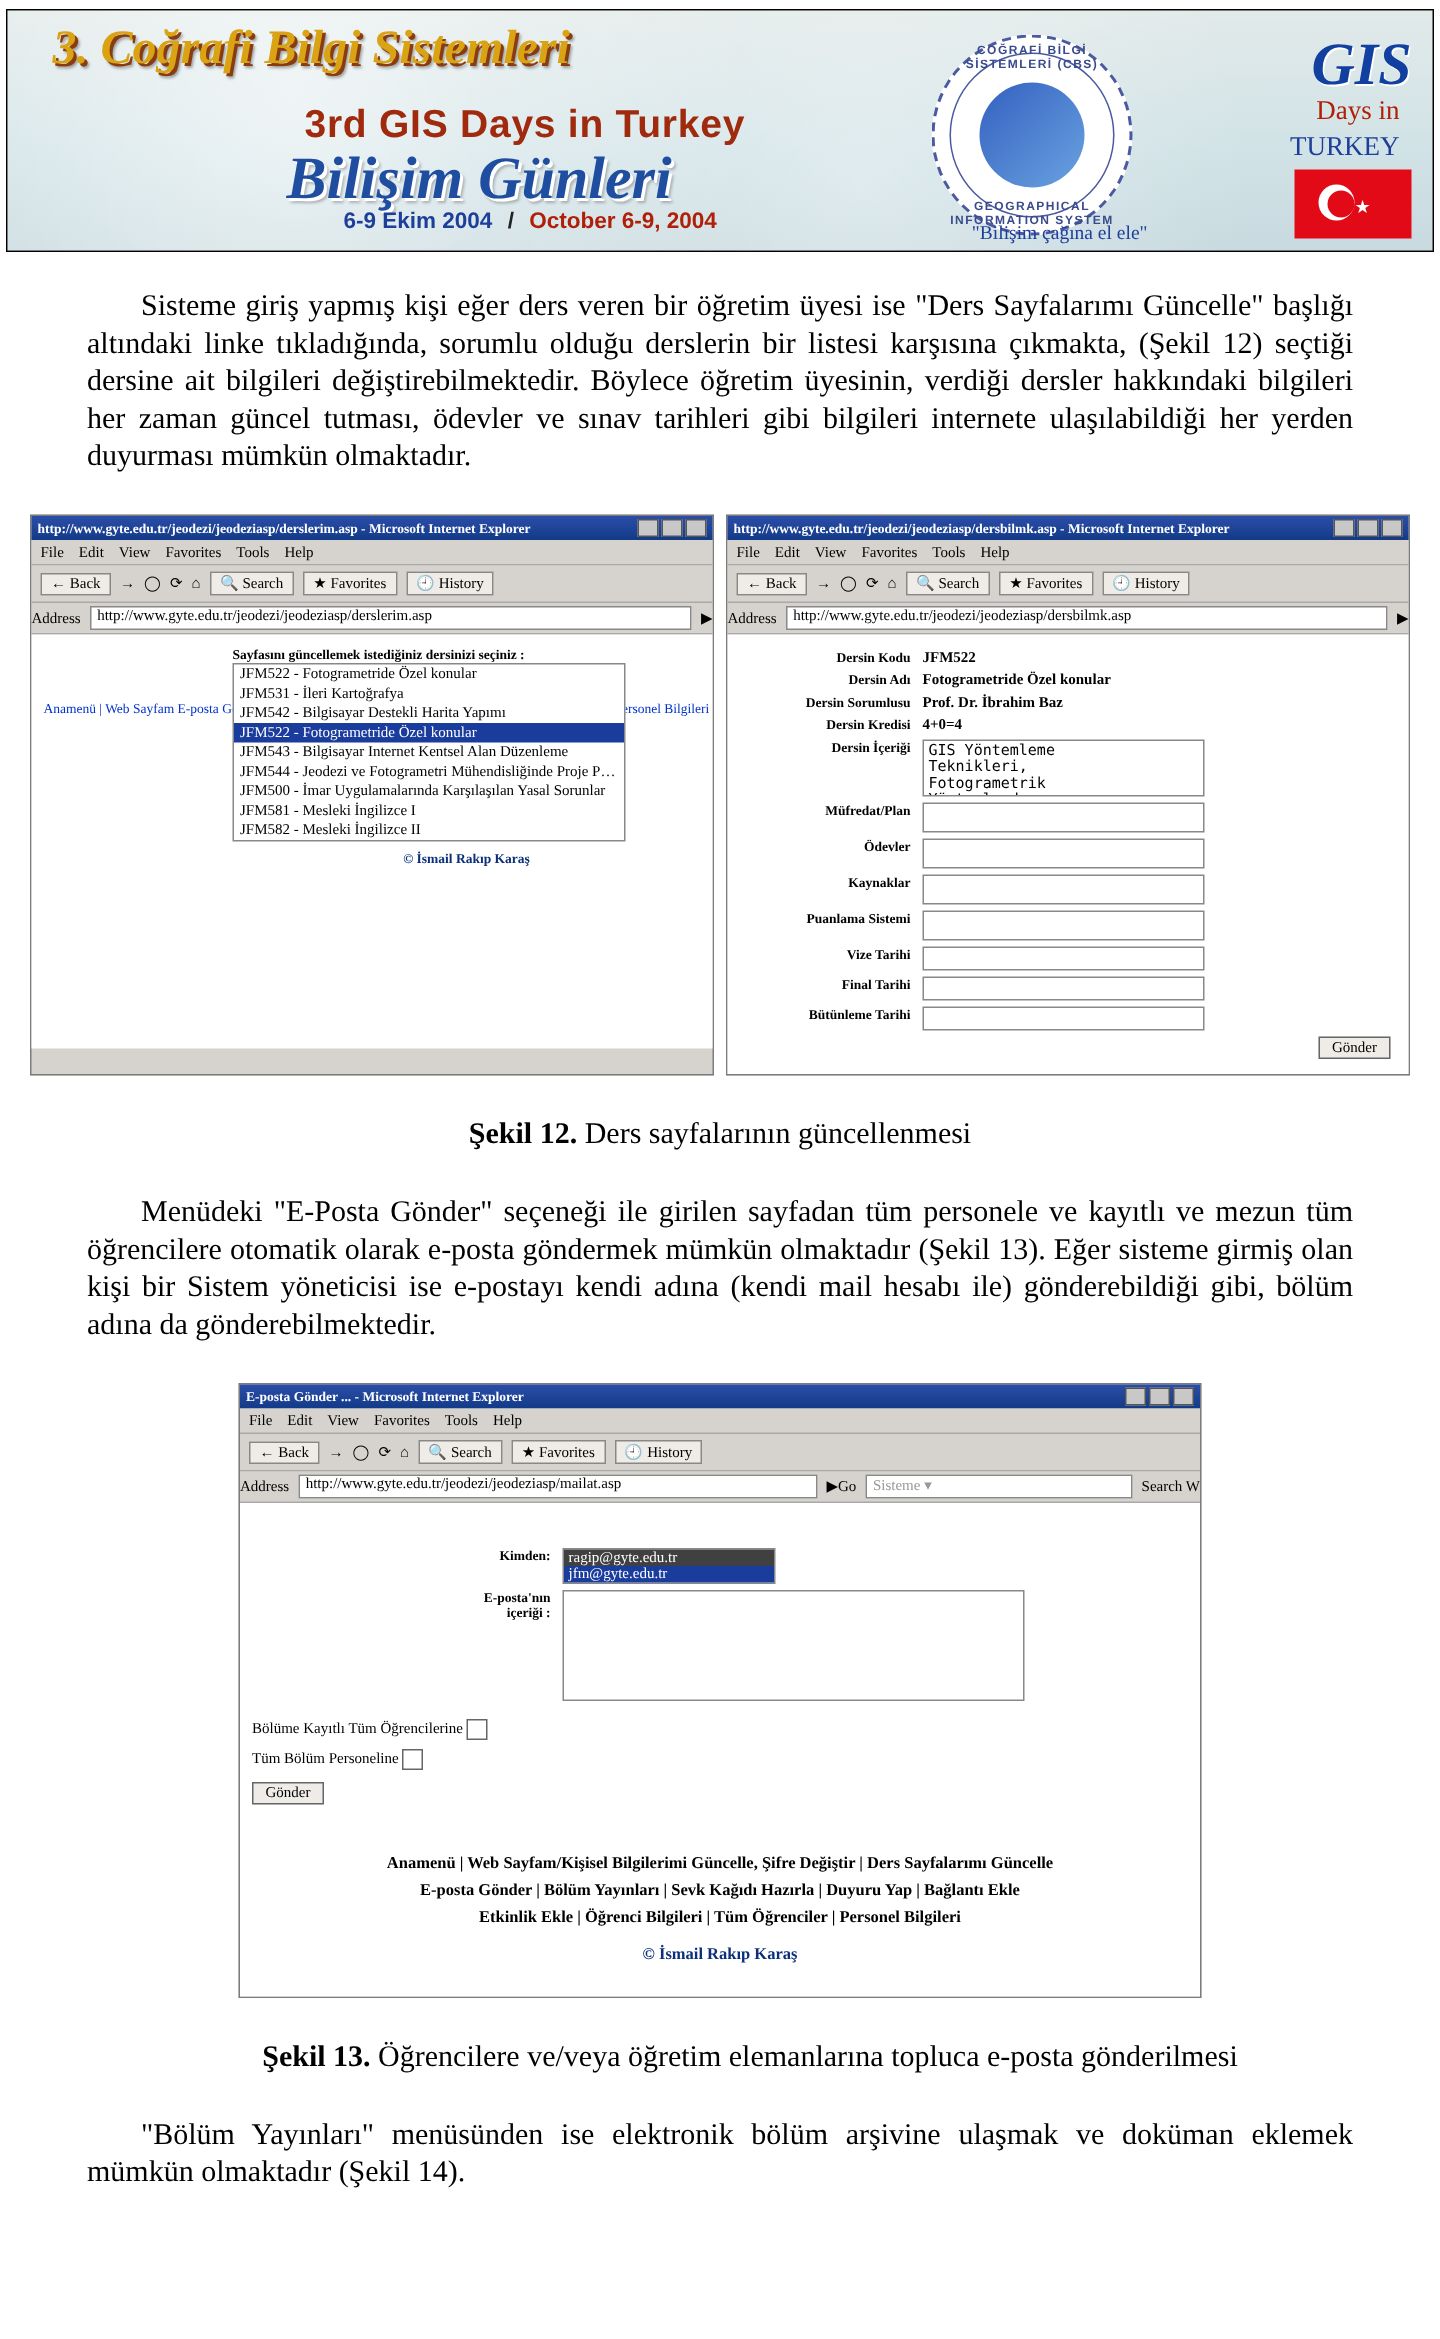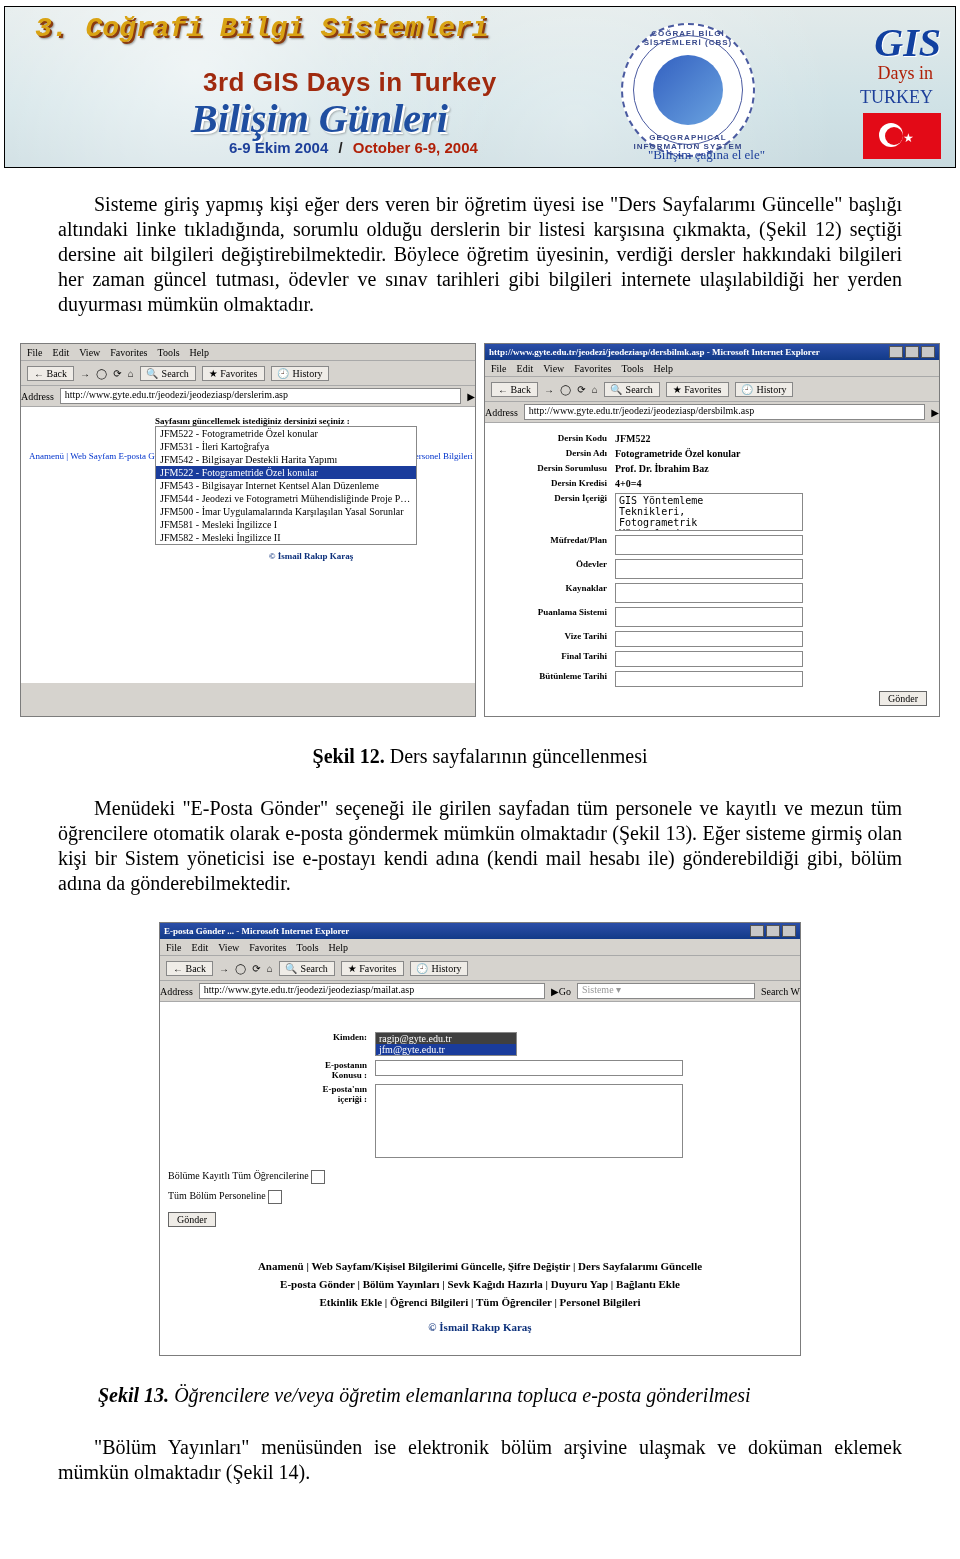--- a/index.html
+++ b/index.html
@@ -1,20 +1,20 @@
 <!DOCTYPE html>
 <html><head>
 <meta charset="utf-8">
 <style>
   html,body{margin:0;padding:0;background:#fff;font-family:"Times New Roman",Times,serif;color:#000;}
   .page{width:960px;margin:0 auto;}
   
   .banner{border:1px solid #000;margin:6px 4px 24px 4px;height:160px;position:relative;background:linear-gradient(180deg,#e2eaea 0%,#d0e2e6 60%,#c8dadf 100%);overflow:hidden;}
   .banner .maplayer{position:absolute;inset:0;background:radial-gradient(circle at 20% 40%,rgba(255,255,255,0.6),transparent 40%),radial-gradient(circle at 60% 70%,rgba(255,255,255,0.35),transparent 45%);}
-  .banner .title-main{position:absolute;left:30px;top:6px;font-family:Liberation Mono, monospace;font-style:italic;font-weight:900;font-size:28px;color:#d9a314;text-shadow:2px 2px 0 #8a3b10,3px 3px 2px rgba(0,0,0,0.35);white-space:nowrap;}
+  .banner .title-main{position:absolute;left:30px;top:6px;font-family:Liberation Serif, serif;font-style:italic;font-weight:900;font-size:32px;color:#d9a314;text-shadow:2px 2px 0 #8a3b10,3px 3px 2px rgba(0,0,0,0.35);white-space:nowrap;}
   .banner .sub1{position:absolute;left:198px;top:60px;font-family:Arial,Helvetica,sans-serif;font-weight:900;font-size:26px;color:#a02a0e;letter-spacing:0.5px;}
   .banner .sub2{position:absolute;left:186px;top:88px;font-family:Georgia,serif;font-style:italic;font-weight:900;font-size:40px;color:#1f4ea0;text-shadow:2px 2px 0 #fff,3px 3px 2px rgba(0,0,0,0.25);}
   .banner .dates{position:absolute;left:224px;top:132px;font-family:Arial,sans-serif;font-weight:700;font-size:15px;}
   .banner .dates .tr{color:#1d3f9a;}
   .banner .dates .sep{color:#222;margin:0 6px;}
   .banner .dates .en{color:#b02008;}
   .banner .seal{position:absolute;right:200px;top:16px;width:130px;height:130px;border-radius:50%;border:2px dashed #4a5aa0;background:#fff;}
   .banner .seal::before{content:"";position:absolute;inset:10px;border-radius:50%;border:1px solid #4a5aa0;}
   .banner .seal .globe{position:absolute;left:30px;top:30px;width:70px;height:70px;border-radius:50%;background:linear-gradient(135deg,#3360c0 0%,#6aa3e0 100%);}
   .banner .seal .ringtext{position:absolute;left:0;right:0;top:4px;text-align:center;font:700 8px Arial;color:#3a4b8c;letter-spacing:1px;}
@@ -94,20 +94,28 @@
     <div class="flag">
         <span class="star">★</span>
       </div>
   </div>
 
   <p class="para">Sisteme giriş yapmış kişi eğer ders veren bir öğretim üyesi ise "Ders Sayfalarımı Güncelle" başlığı altındaki linke tıkladığında, sorumlu olduğu derslerin bir listesi karşısına çıkmakta, (Şekil 12) seçtiği dersine ait bilgileri değiştirebilmektedir. Böylece öğretim üyesinin, verdiği dersler hakkındaki bilgileri her zaman güncel tutması, ödevler ve sınav tarihleri gibi bilgileri internete ulaşılabildiği her yerden duyurması mümkün olmaktadır.</p>
 
   <div class="fig-row">
 
     <div class="iewin">
+      <div class="titlebar">
+        <span>http://www.gyte.edu.tr/jeodezi/jeodeziasp/derslerim.asp - Microsoft Internet Explorer</span>
+        <span class="wbtns">
+            <span></span>
+            <span></span>
+            <span></span>
+          </span>
+      </div>
       <div class="menubar">
         <span>File</span>
         <span>Edit</span>
         <span>View</span>
         <span>Favorites</span>
         <span>Tools</span>
         <span>Help</span>
       </div>
       <div class="toolbar">
         <span class="tb-btn">← <span>Back</span></span>
@@ -307,26 +315,20 @@
               <tr>
             <td class="lbl">Kimden:</td>
             <td>
               <div style="border:1px solid #888;background:#fff;width:140px;">
                 <div style="background:#404040;color:#fff;padding:0 3px;">ragip@gyte.edu.tr</div>
                 <div style="background:#1a3c9c;color:#fff;padding:0 3px;">jfm@gyte.edu.tr</div>
               </div>
             </td>
           </tr>
           <tr>
-            <td class="lbl"><span>E-postanın</span><br><span>Konusu :</span></td>
-            <td>
-                  <div class="tinput" style="width:300px;"></div>
-                </td>
-          </tr>
-          <tr>
             <td class="lbl"><span>E-posta'nın</span><br><span>içeriği :</span></td>
             <td>
                   <div class="tarea mail-body"></div>
                 </td>
           </tr>
         </tbody>
           </table>
         <div class="centerblk" style="margin-top:10px;">
           <span>Bölüme Kayıtlı Tüm Öğrencilerine</span>
           <span class="chk"></span>
@@ -340,19 +342,19 @@
         </div>
         <div style="height:30px;"></div>
         <div class="navline">Anamenü  |  Web Sayfam/Kişisel Bilgilerimi Güncelle, Şifre Değiştir  |  Ders Sayfalarımı Güncelle</div>
         <div class="navline">E-posta Gönder | Bölüm Yayınları | Sevk Kağıdı Hazırla |  Duyuru Yap |  Bağlantı Ekle</div>
         <div class="navline">Etkinlik Ekle | Öğrenci Bilgileri | Tüm Öğrenciler | Personel Bilgileri</div>
         <div class="copyright" style="font-size:11px;margin:10px 0 14px 0;">© İsmail Rakıp Karaş</div>
       </div>
     </div>
   </div>
 
-  <p class="caption" style="text-align:left;margin-left:98px;font-style:italic;">
+  <p class="caption" style="text-align:center;margin-left:98px;">
     <b>Şekil 13.</b><span> Öğrencilere ve/veya öğretim elemanlarına topluca e-posta gönderilmesi</span>
   </p>
 
   <p class="para">"Bölüm Yayınları" menüsünden ise elektronik bölüm arşivine ulaşmak ve doküman eklemek mümkün olmaktadır (Şekil 14).</p>
 
 </div>
 
 </body></html>

